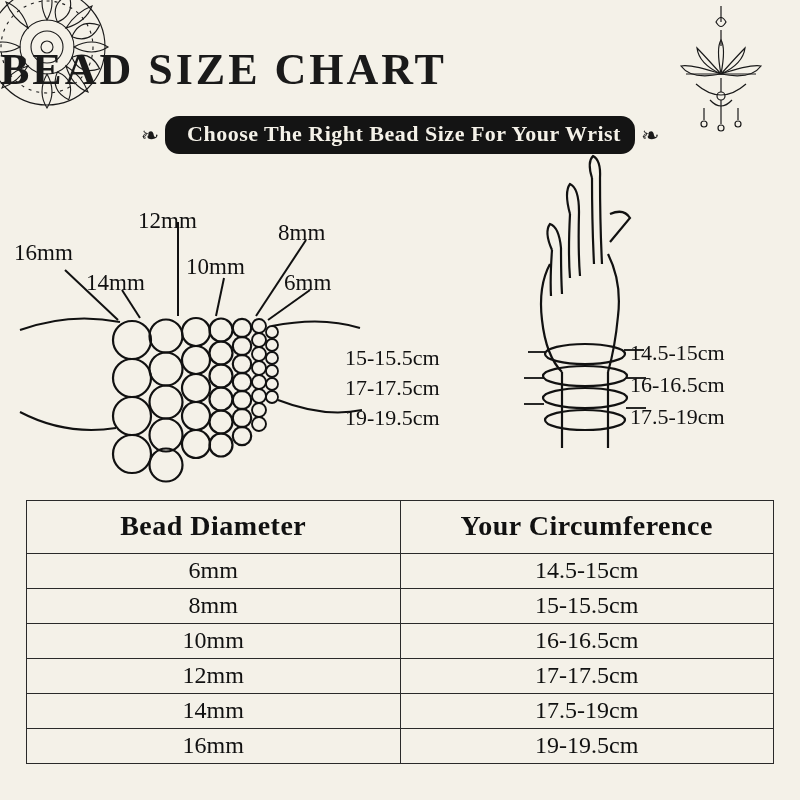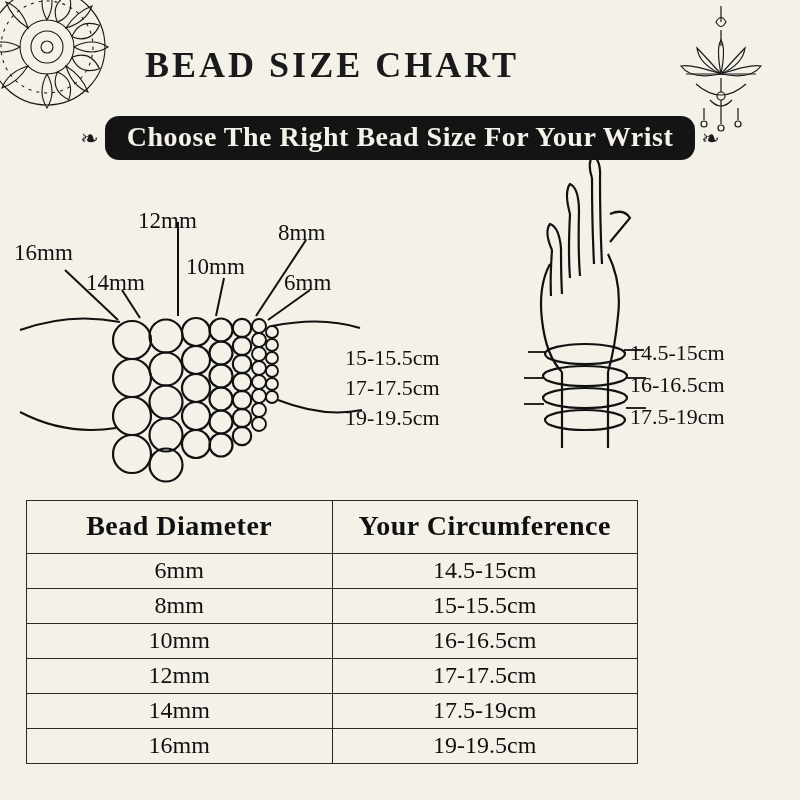--- a/index.html
+++ b/index.html
@@ -23,41 +23,41 @@
   }
   .mandala-tl { top: -38px; left: -38px; }
   .mandala-tr { top: 4px; right: 24px; }
 
   
   .chart-title {
     position: absolute;
     top: 44px;
     left: 0;
     width: 664px;
-    text-align: center;
-    font-size: 36px;
+    text-align: left;
+    font-size: 44px;
     font-weight: bold;
     letter-spacing: 3px;
     font-family: "Liberation Serif", serif;
   }
   .subtitle-wrap {
     position: absolute;
     top: 116px;
     left: 0;
     width: 800px;
     display: flex;
     align-items: center;
     justify-content: center;
   }
   .subtitle-bar {
     background: #141414;
     color: #f4f1e8;
     border-radius: 14px;
-    padding: 5px 22px 7px 22px;
-    font-size: 28px;
+    padding: 5px 14px 7px 22px;
+    font-size: 22px;
     font-weight: bold;
     letter-spacing: .5px;
     white-space: nowrap;
     font-family: "Liberation Serif", serif;
   }
   .flourish {
     font-size: 22px;
     color: #1a1a1a;
     padding: 0 6px;
     font-family: "DejaVu Sans", sans-serif;
@@ -80,21 +80,21 @@
   }
   .label-lg {
     font-size: 23px;
   }
 
   
   .size-table {
     position: absolute;
     top: 500px;
     left: 26px;
-    width: 612px;
+    width: 748px;
     border-collapse: collapse;
     font-family: "Liberation Serif", serif;
   }
   .size-table th, .size-table td {
     border: 1px solid #2a2a2a;
     text-align: center;
     color: #111;
   }
   .size-table th {
     font-size: 28px;

